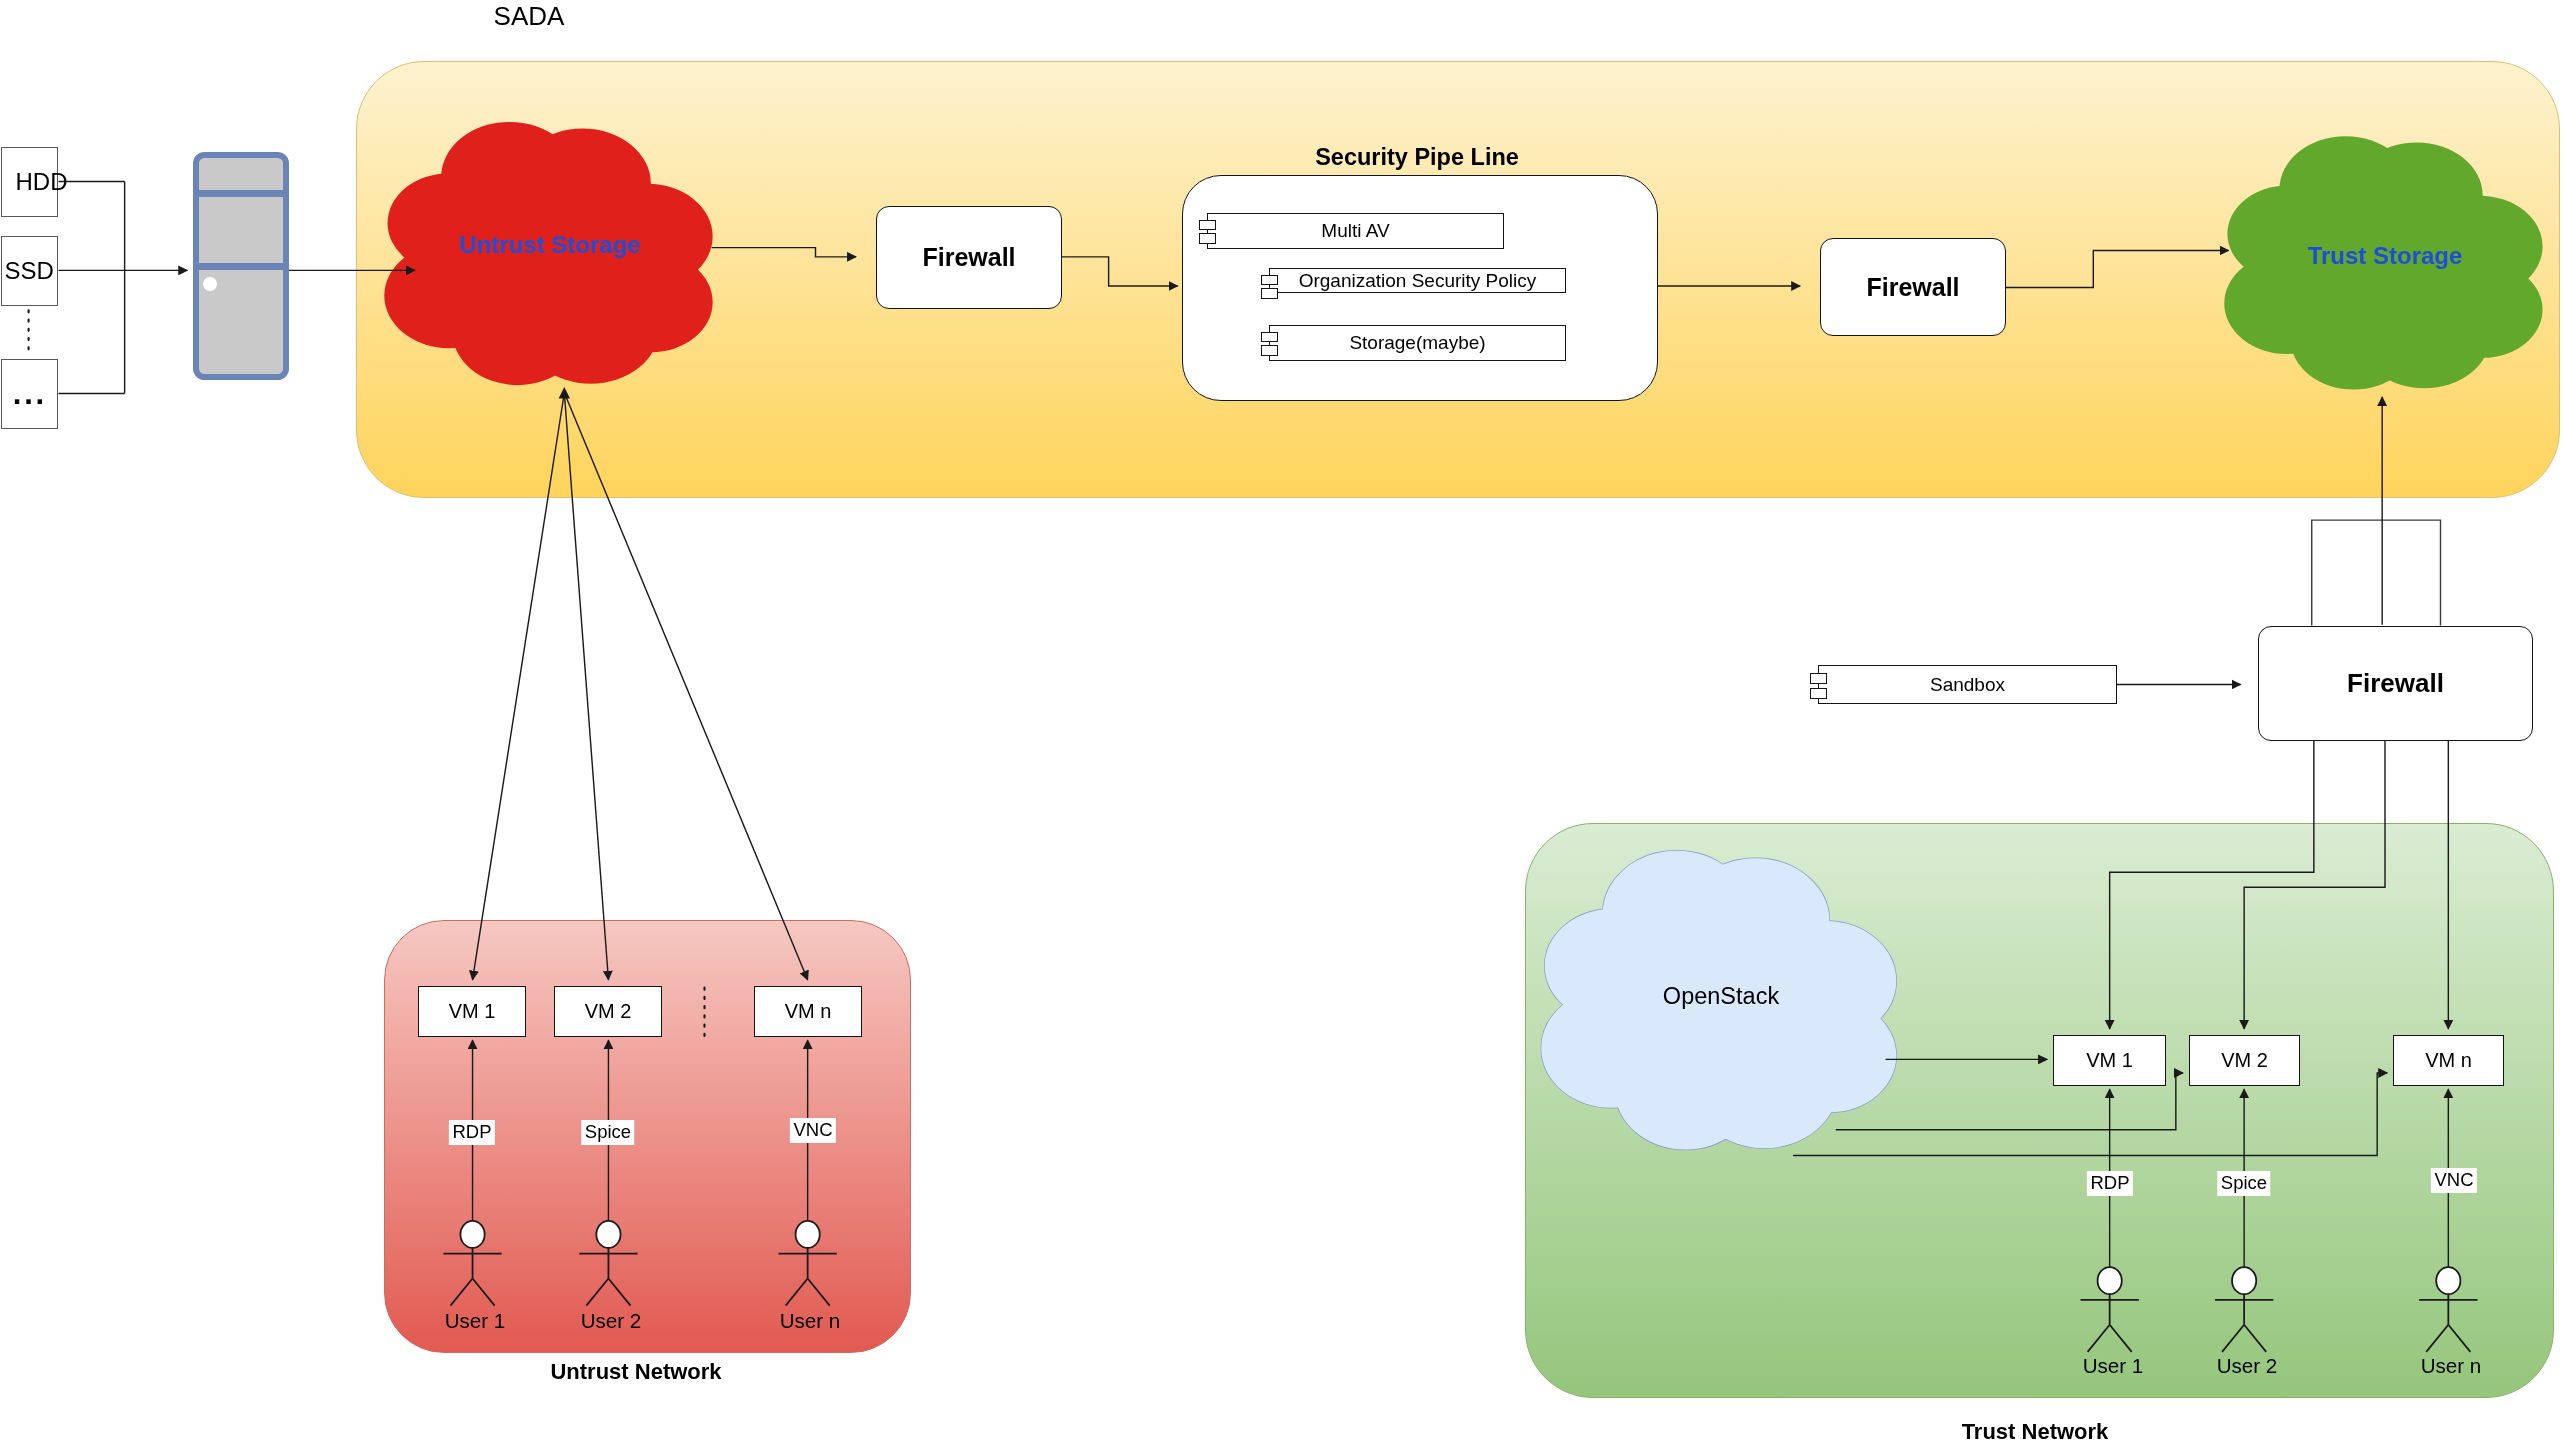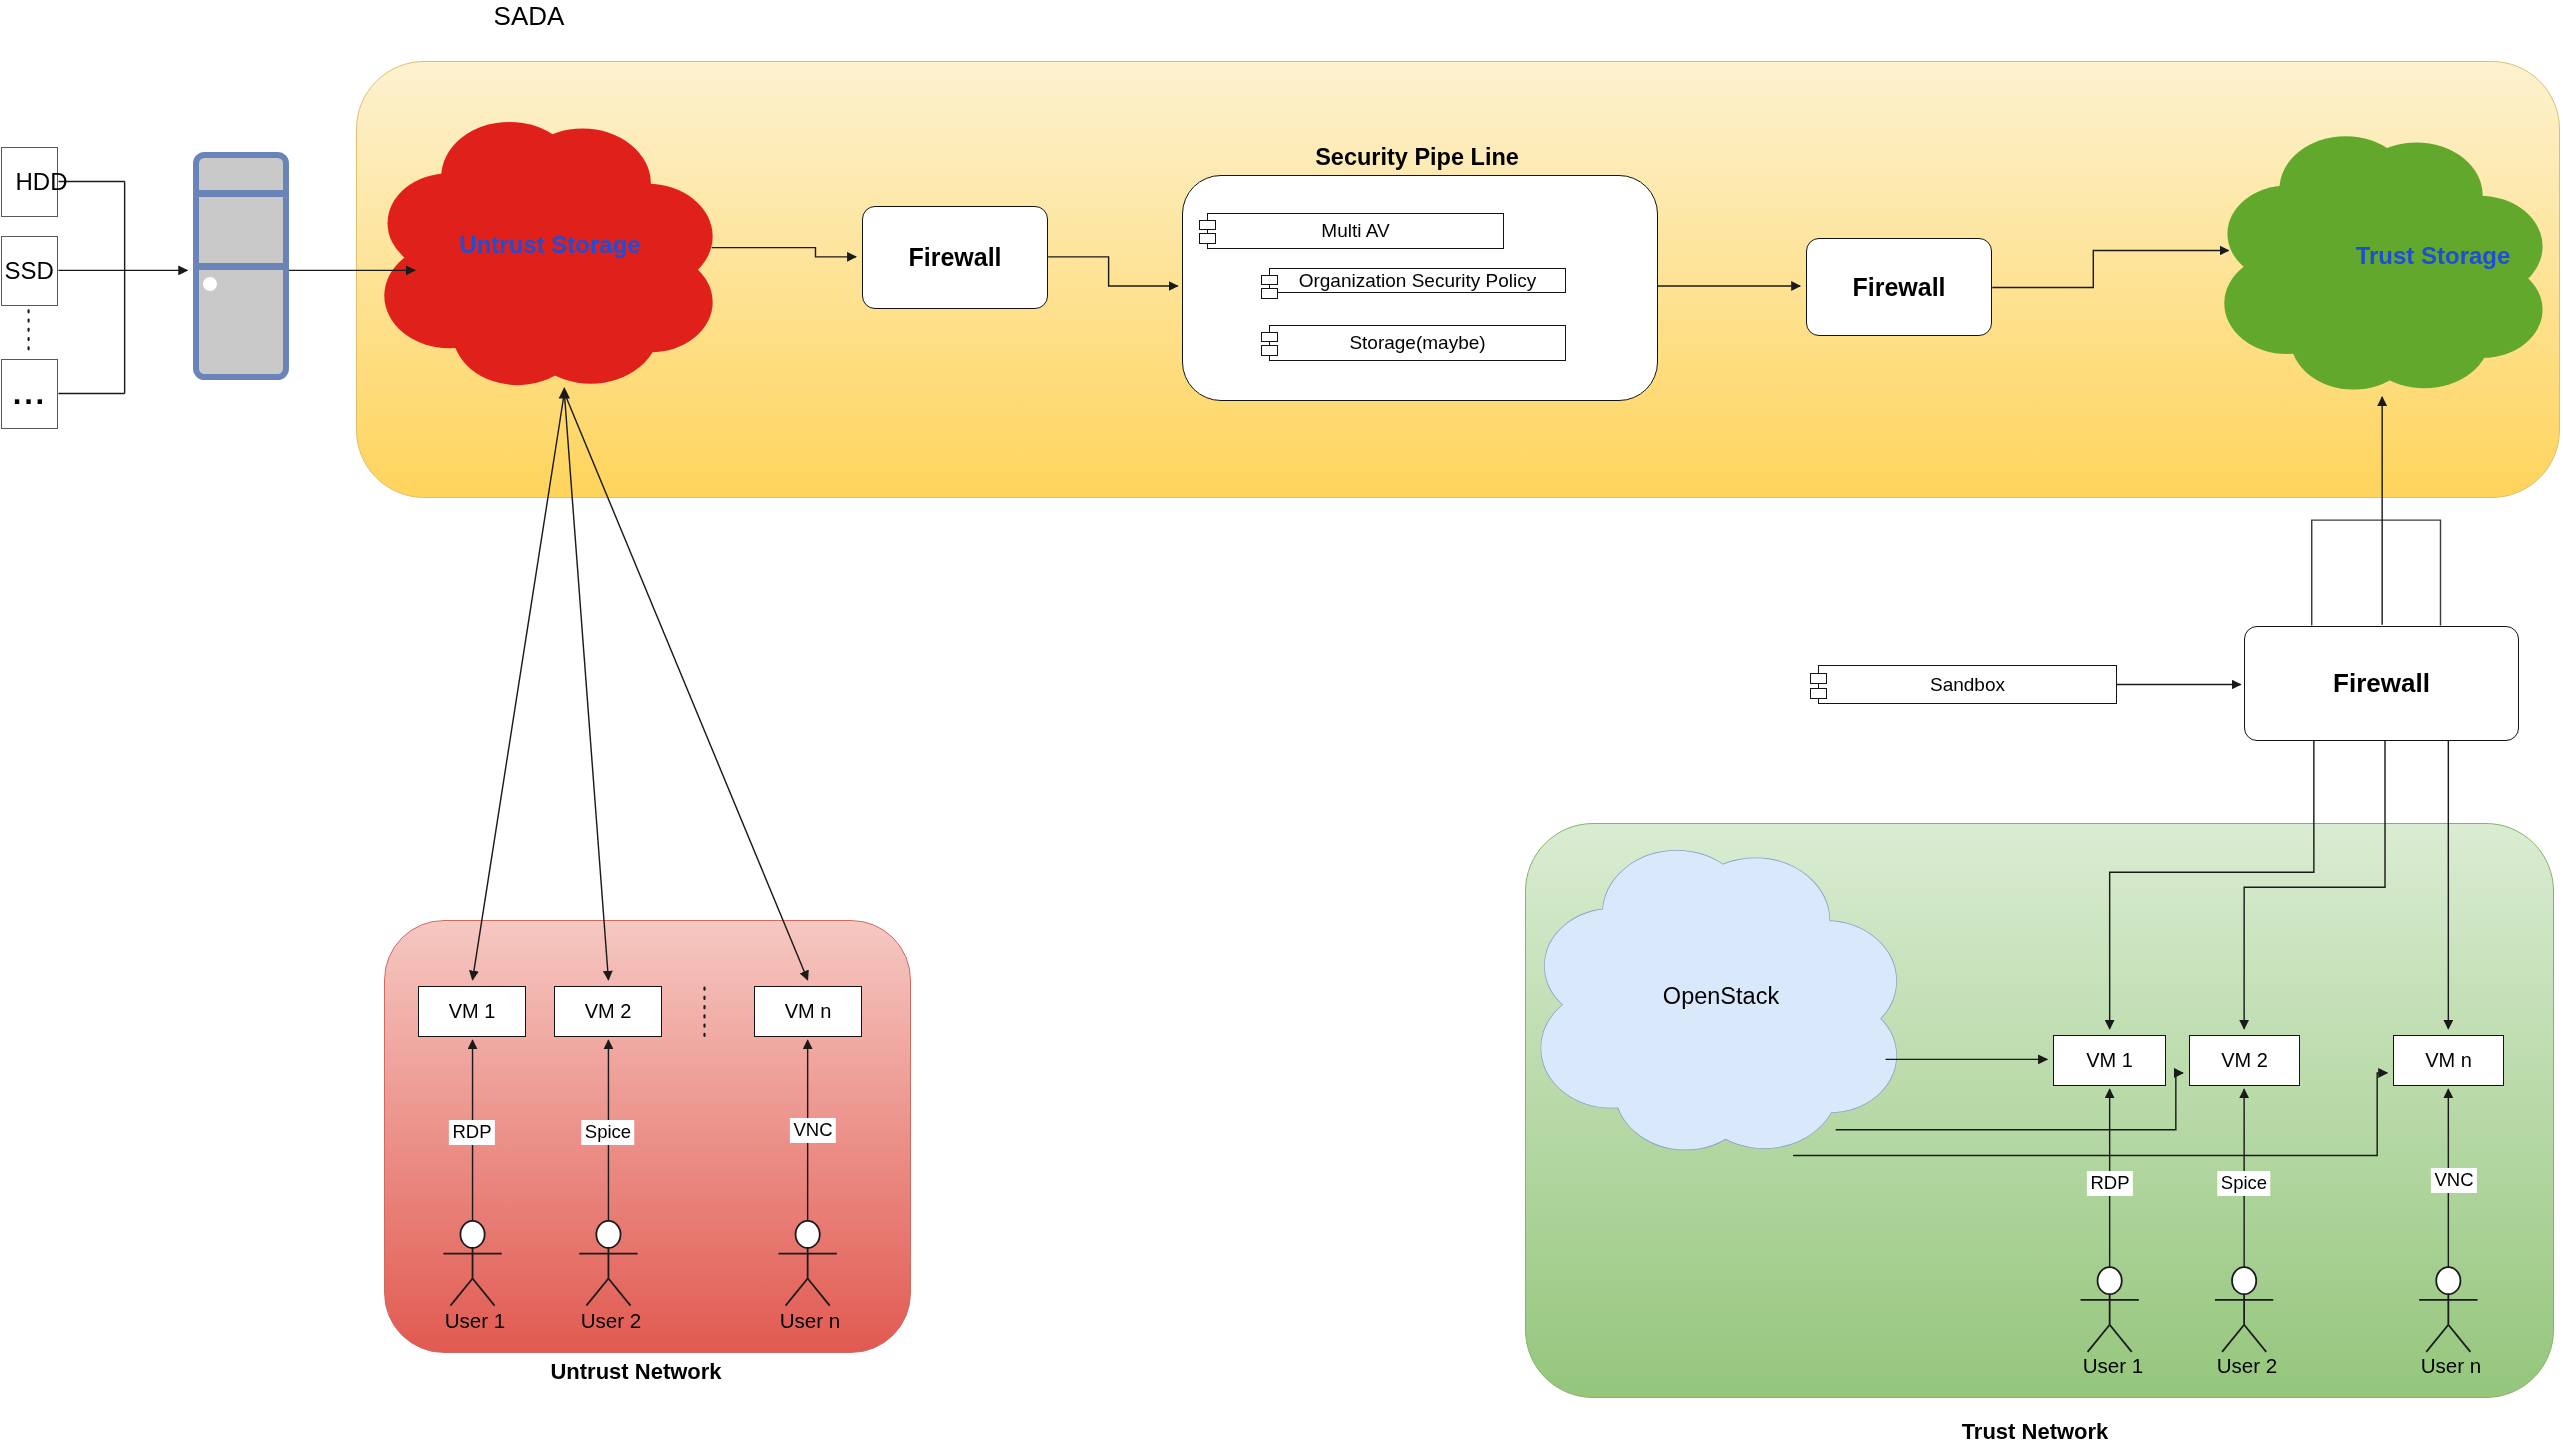--- a/index.html
+++ b/index.html
@@ -24,21 +24,21 @@
               border:1.4px solid #595959;display:flex;align-items:center;font-size:24px;}
   .device-box span{padding-left:2.1px;}
   #dots-box{justify-content:center;font-size:31px;font-weight:bold;letter-spacing:2.8px;}
   #server{position:absolute;left:193px;top:152px;width:96px;height:228px;z-index:3;
           box-sizing:border-box;background:#c9c9c9;border:6.4px solid #6a84b8;border-radius:11.4px;}
   .srv-band{position:absolute;left:0;width:100%;height:7.1px;background:#6a84b8;}
   #srv-dot{position:absolute;left:4.3px;top:119px;width:14.2px;height:14.2px;border-radius:50%;background:#fff;}
   .cloud-label{font-size:24px;font-weight:bold;color:#1d4ed8;z-index:3;}
   .fw{position:absolute;z-index:3;box-sizing:border-box;background:#fff;border:1.4px solid #141414;
       border-radius:13px;display:flex;align-items:center;justify-content:center;
-      font-weight:bold;font-size:25px;}
+      font-weight:bold;font-size:25px;margin-left:14px;}
   #spl-box{position:absolute;left:1182px;top:175px;width:476px;height:226px;z-index:3;
            box-sizing:border-box;background:#fff;border:1.4px solid #141414;border-radius:39px;}
   #spl-title{font-size:23.5px;font-weight:bold;}
   .comp{position:absolute;z-index:4;box-sizing:border-box;background:#fff;border:1.4px solid #141414;
         display:flex;align-items:center;justify-content:center;font-size:19px;}
   .comp-tab{position:absolute;left:-9.3px;width:17px;height:10.7px;background:#fff;
             border:1.4px solid #141414;box-sizing:border-box;}
   .vm{position:absolute;z-index:3;box-sizing:border-box;background:#fff;border:1.4px solid #141414;
       display:flex;align-items:center;justify-content:center;font-size:20px;}
   .plabel{position:absolute;z-index:3;background:#fff;font-size:18.5px;padding:1.4px 3.6px;
@@ -190,21 +190,21 @@
     <span style="padding:0;">...</span>
     </div>
 
   <div id="server">
     <div class="srv-band" style="top:32px;"></div>
     <div class="srv-band" style="top:105px;"></div>
     <div id="srv-dot"></div>
   </div>
 
   <div class="lbl center cloud-label" style="left:550px;top:245px;">Untrust Storage</div>
-  <div class="lbl center cloud-label" style="left:2385px;top:256px;margin-left:48px;">Trust Storage</div>
+  <div class="lbl center cloud-label" style="left:2385px;top:256px;">Trust Storage</div>
   <div class="lbl center" id="os-label" style="left:1721px;top:996px;">OpenStack</div>
 
   <div class="fw" style="left:862px;top:206px;width:186px;height:103px;">Firewall</div>
   <div class="fw" style="left:1806px;top:238px;width:186px;height:98px;">Firewall</div>
   <div class="fw" style="left:2244px;top:626px;width:275px;height:115px;font-size:26px;">Firewall</div>
 
   <div class="lbl hcenter" id="spl-title" style="left:1417px;top:144px;">Security Pipe Line</div>
   <div id="spl-box"></div>
   <div class="comp" style="left:1207px;top:213px;width:297px;height:36px;">
     <div class="comp-tab" style="top:5.7px;"></div>

